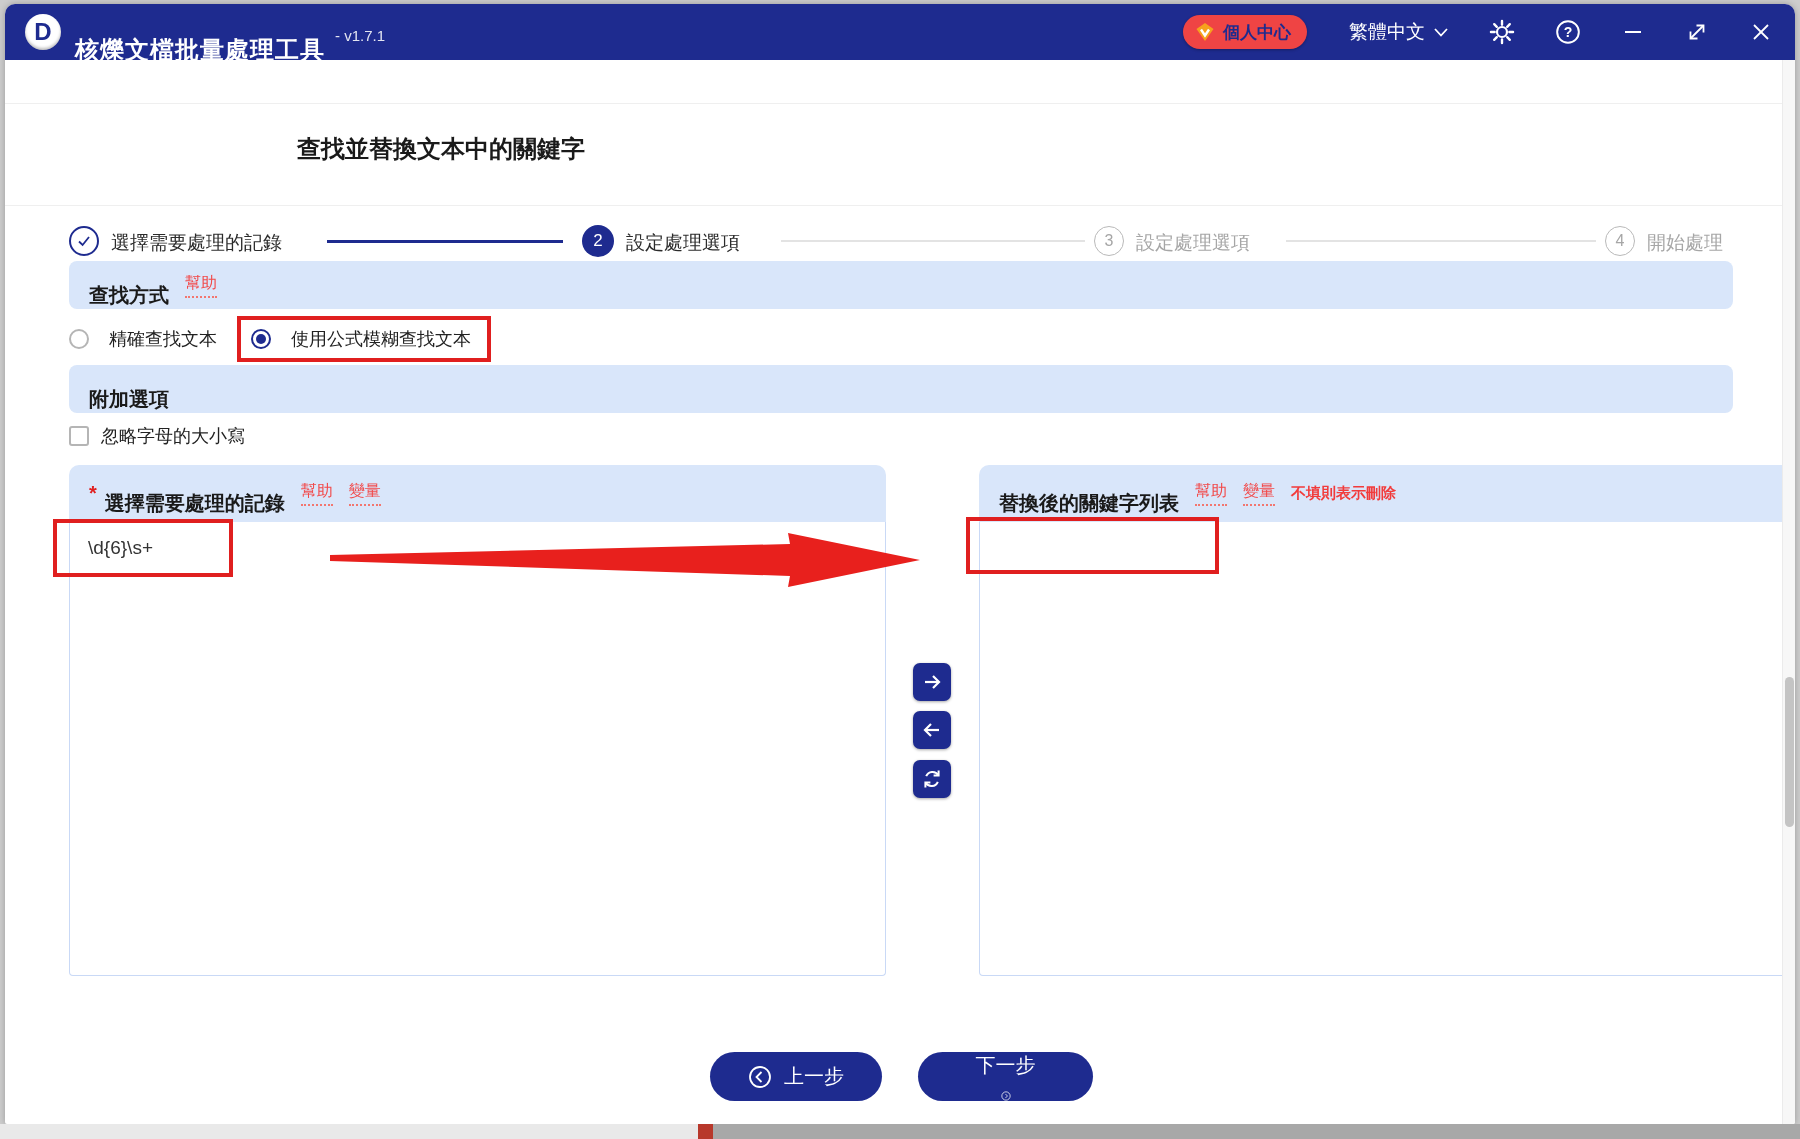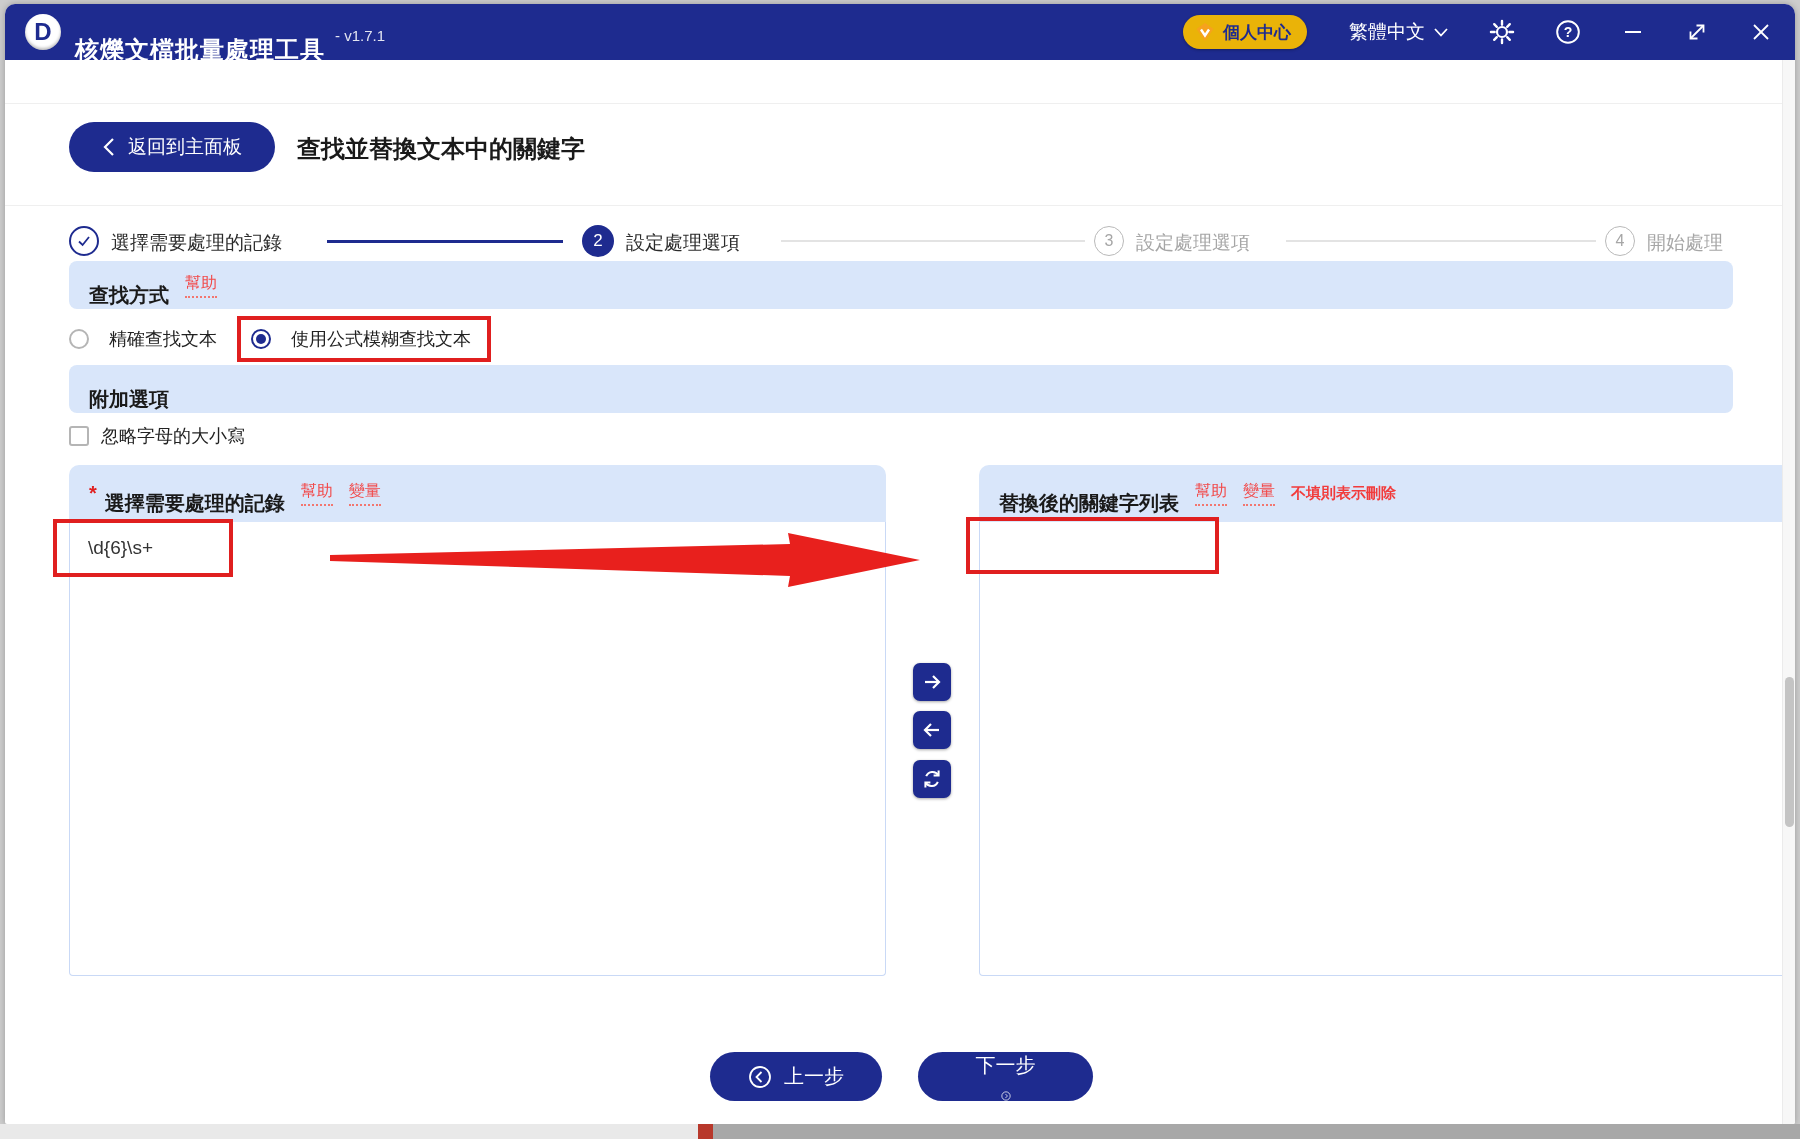--- a/index.html
+++ b/index.html
@@ -12,21 +12,21 @@
 
   
   .titlebar { position:absolute; left:0; top:0; width:100%; height:56px;
               background:#1e2b8f; display:flex; align-items:center; padding:0 22px 0 20px; }
   .logo { width:36px; height:36px; border-radius:50%; background:#ffffff; color:#1e2b8f;
           display:flex; align-items:center; justify-content:center;
           font-weight:bold; font-size:24px; box-shadow:inset 0 -2px 3px rgba(0,0,0,.25); }
   .app-title { color:#ffffff; font-size:24px; font-weight:bold; margin-left:14px; letter-spacing:1px;margin-top:35px; }
   .version { color:rgba(255,255,255,.88); font-size:15px; margin-left:10px; margin-top:6px; }
   .tb-spacer { flex:1; }
-  .user-pill { height:34px; background:#eab308; border-radius:17px; display:flex; align-items:center;
+  .user-pill { height:34px; background:#ef4444; border-radius:17px; display:flex; align-items:center;
                gap:8px; padding:0 16px 0 12px; cursor:pointer; box-shadow:0 1px 3px rgba(0,0,0,.3);justify-content:flex-end; }
   .user-pill span { color:#1e2b8f; font-size:17px; font-weight:bold; }
   .lang { display:flex; align-items:center; gap:8px; color:#ffffff; font-size:19px;
           margin-left:42px; cursor:pointer; }
   .tb-icon { margin-left:40px; cursor:pointer; display:flex; align-items:center; }
 
   
   .hairline { position:absolute; left:0; width:100%; height:1px; background:#efefef; }
   .back-btn { position:absolute; left:64px; top:118px; width:206px; height:50px;
               background:#1e2b8f; border-radius:25px; border:none; color:#fff;
@@ -157,26 +157,20 @@
     <div class="tb-icon">
       <svg width="24" height="24" viewBox="0 0 24 24">
         <line x1="5" y1="5" x2="19" y2="19" stroke="#ffffff" stroke-width="1.8"></line>
         <line x1="19" y1="5" x2="5" y2="19" stroke="#ffffff" stroke-width="1.8"></line>
       </svg>
     </div>
   </div>
 
   <div class="hairline" style="top:99px"></div>
 
-  <button class="back-btn">
-    <svg width="14" height="20" viewBox="0 0 14 20">
-      <polyline points="11,2 3,10 11,18" fill="none" stroke="#ffffff" stroke-width="2.2"></polyline>
-    </svg>
-    <span>返回到主面板</span>
-  </button>
   <div class="page-title">查找並替換文本中的關鍵字</div>
 
   <div class="hairline" style="top:201px"></div>
 
   <div class="step-circle step-done" style="left:64px">
     <svg width="16" height="16" viewBox="0 0 16 16">
       <polyline points="3,8.5 6.6,12 13,4" fill="none" stroke="#1e2b8f" stroke-width="1.8"></polyline>
     </svg>
   </div>
   <div class="step-label" style="left:106px">選擇需要處理的記錄</div>

